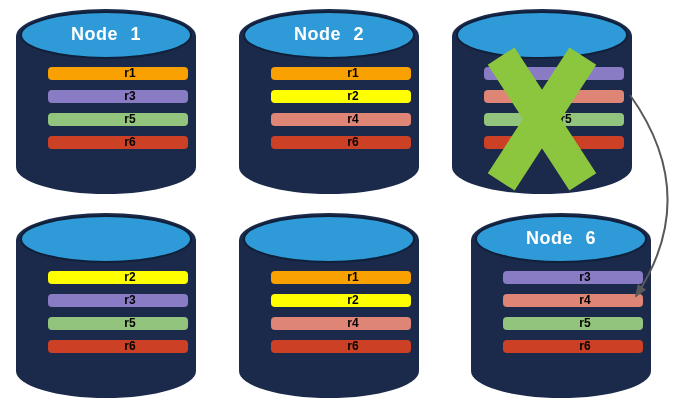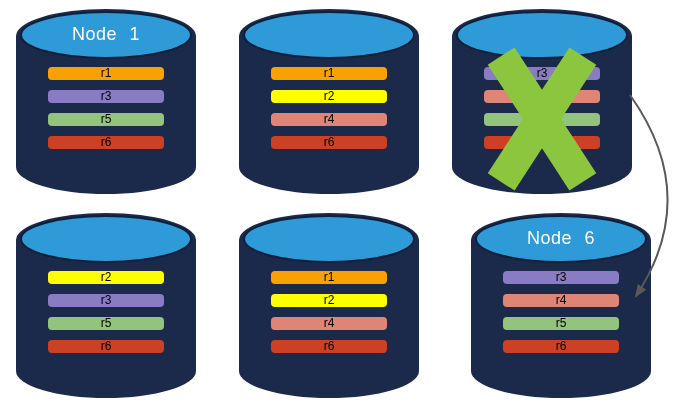--- a/index.html
+++ b/index.html
@@ -13,36 +13,37 @@
   }
   .node { position: absolute; width: 186px; height: 192px; }
   .node svg.cyl { position: absolute; left: 0; top: 0; }
   .node-title {
     position: absolute;
     left: 0; top: 18px;
     width: 100%;
     text-align: center;
     color: #ffffff;
     font-size: 18px;
-    font-weight: normal;
+    font-weight: bold;
     letter-spacing: 0.5px;
     word-spacing: 7px;
     user-select: none;
   }
   .bar {
     position: absolute;
     left: 35px;
     width: 116px;
     height: 13px;
     border-radius: 4px;
     text-align: center;
     font-size: 12px;
-    font-weight: normal;
+    font-weight: bold;
     line-height: 13px;
     color: #000000;
+    padding-left: 24px;
   }
   .bar.b0 { top: 61px; }
   .bar.b1 { top: 84px; }
   .bar.b2 { top: 107px; }
   .bar.b3 { top: 130px; }
   .x-mark {
     position: absolute;
     left: 28px;
     top: 37px;
     pointer-events: none;
@@ -70,20 +71,21 @@
     <div class="bar b2" style="background: rgb(147, 196, 125);"><span>r5</span></div>
     <div class="bar b3" style="background: rgb(204, 65, 37);"><span>r6</span></div>
   </div>
 
   <div class="node" style="left:236px;top:6px">
     <svg class="cyl" width="186" height="192" viewBox="0 0 186 192">
       <path d="M3 30 L3 161 A90 27 0 0 0 183 161 L183 30 Z" style="fill: rgb(27, 42, 74);"></path>
       <ellipse cx="93" cy="30" rx="90" ry="27" style="fill: rgb(27, 42, 74);"></ellipse>
       <ellipse cx="93" cy="29" rx="85" ry="23" stroke-width="2" stroke="#10203A" style="fill: rgb(46, 155, 216);"></ellipse>
     </svg>
+    <div class="node-title">Node 2</div>
     <div class="bar b0" style="background: rgb(249, 161, 0);"><span>r1</span></div>
     <div class="bar b1" style="background: rgb(255, 255, 0);"><span>r2</span></div>
     <div class="bar b2" style="background: rgb(223, 133, 118);"><span>r4</span></div>
     <div class="bar b3" style="background: rgb(204, 65, 37);"><span>r6</span></div>
   </div>
 
   <div class="node" style="left:449px;top:6px">
     <svg class="cyl" width="186" height="192" viewBox="0 0 186 192">
       <path d="M3 30 L3 161 A90 27 0 0 0 183 161 L183 30 Z" style="fill: rgb(27, 42, 74);"></path>
       <ellipse cx="93" cy="30" rx="90" ry="27" style="fill: rgb(27, 42, 74);"></ellipse>

